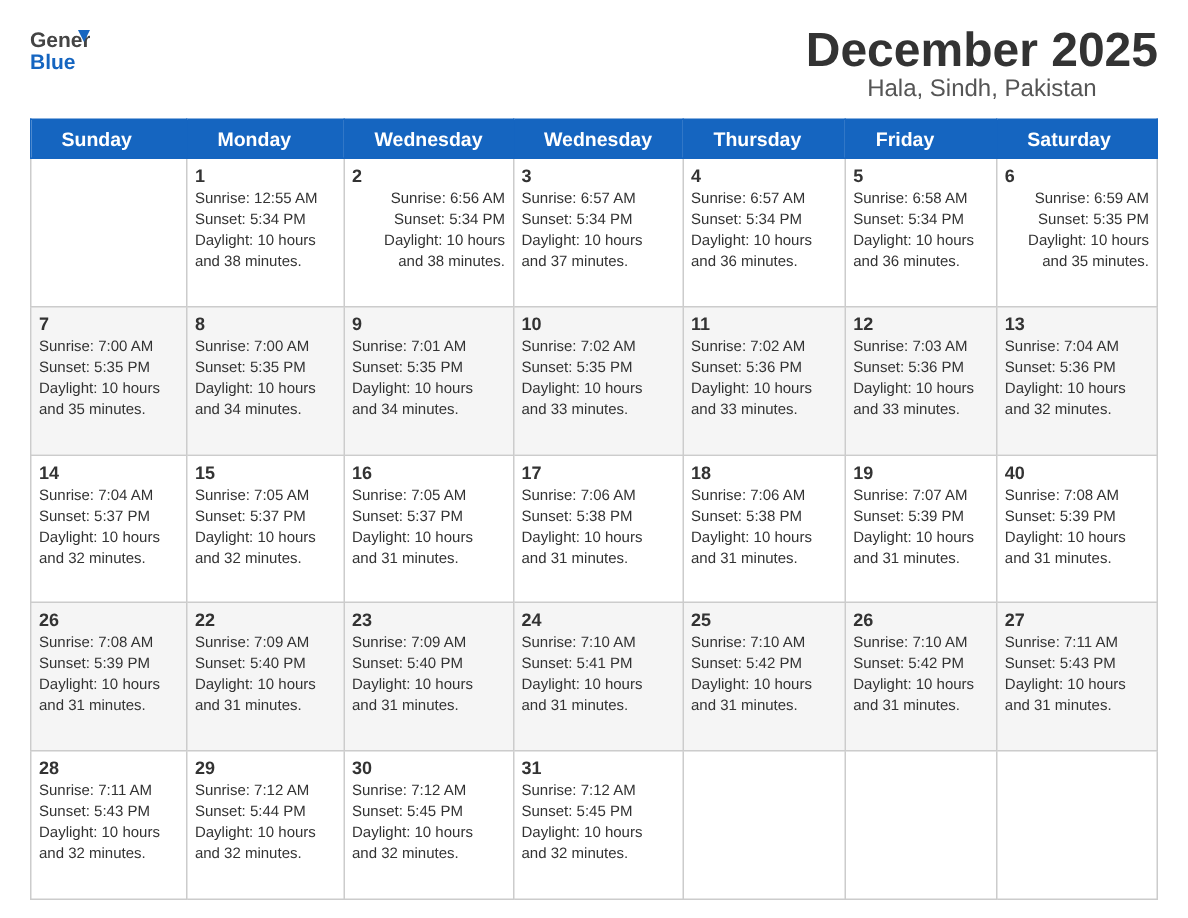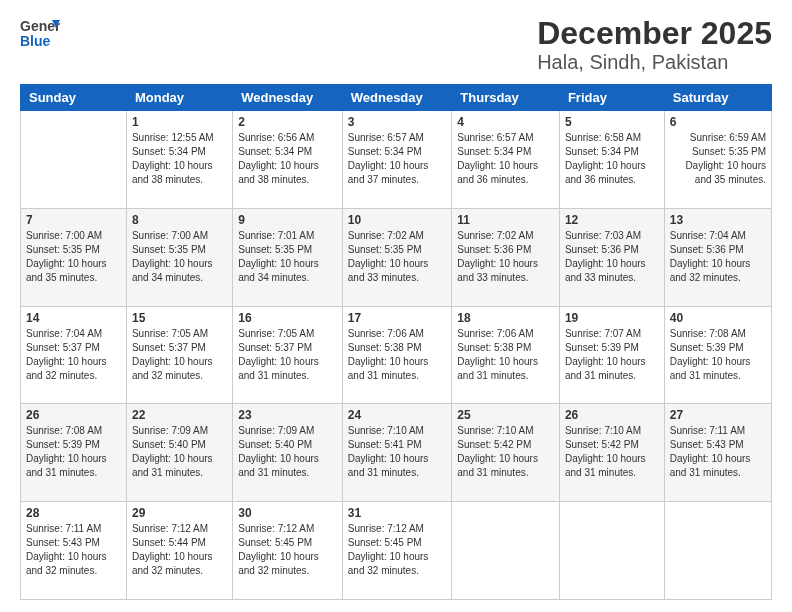--- a/index.html
+++ b/index.html
@@ -17,43 +17,43 @@
       display: flex;
       flex-direction: column;
     }
     .header {
       display: flex;
       justify-content: space-between;
       align-items: flex-start;
       margin-bottom: 10px;
     }
     .title-block {
-      text-align: left;
+      text-align: center;
     }
     .title-block h1 {
       font-size: 32px;
       font-weight: bold;
       color: #333;
       line-height: 1.1;
     }
     .title-block h2 {
-      font-size: 20px;
+      font-size: 16px;
       color: #555;
       font-weight: normal;
     }
     .calendar-table {
       width: 100%;
       border-collapse: collapse;
       flex: 1;
     }
     .calendar-table thead tr th {
       background-color: #1565C0;
       color: #fff;
       text-align: left;
-      padding: 5px 8px;
+      padding: 5px 20px;
       font-size: 13px;
       font-weight: bold;
       border: 1px solid #1565C0;
     }
     .calendar-table tbody tr td {
       border: 1px solid #ccc;
       vertical-align: top;
       padding: 4px 5px;
       font-size: 10.5px;
       color: #333;
@@ -123,21 +123,21 @@
           <td class="empty-cell"></td>
           <td>
             <span class="day-number">1</span>
             <div class="day-info" style="white-space: pre-line;">Sunrise: 12:55 AM
 Sunset: 5:34 PM
 Daylight: 10 hours
 and 38 minutes.</div>
           </td>
           <td>
             <span class="day-number">2</span>
-            <div class="day-info" style="white-space: pre-line;">Sunrise: 6:56 AM
+            <div class="day-info" style="white-space: pre-line; text-align: right;">Sunrise: 6:56 AM
 Sunset: 5:34 PM
 Daylight: 10 hours
 and 38 minutes.</div>
           </td>
           <td>
             <span class="day-number">3</span>
             <div class="day-info" style="white-space: pre-line;">Sunrise: 6:57 AM
 Sunset: 5:34 PM
 Daylight: 10 hours
 and 37 minutes.</div>

